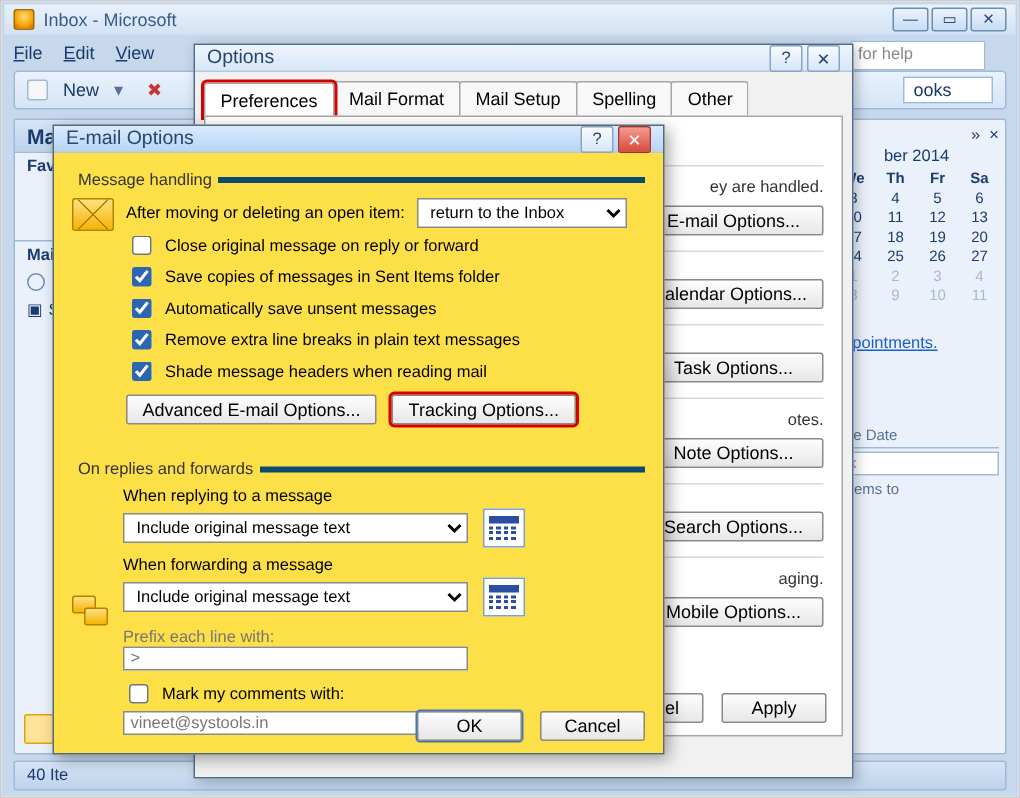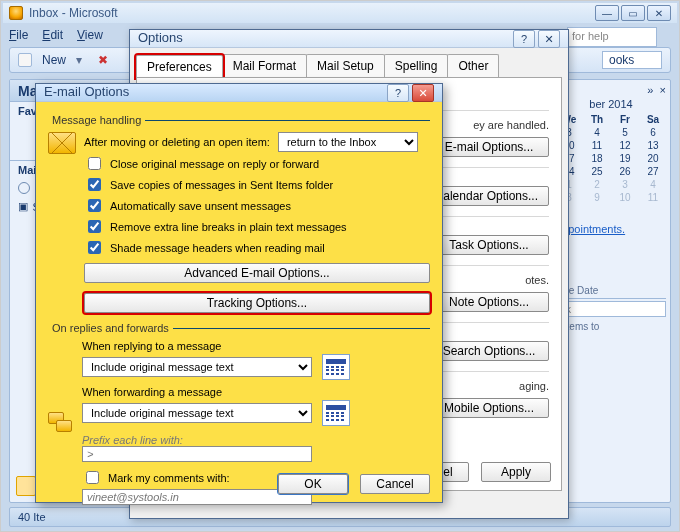--- a/index.html
+++ b/index.html
@@ -80,29 +80,29 @@
   .email-icon:before { content:""; position:absolute; inset:0;
     background:linear-gradient(135deg, transparent 48%, #b77f00 49%, #b77f00 51%, transparent 52%),
                linear-gradient(45deg,  transparent 48%, #b77f00 49%, #b77f00 51%, transparent 52%); }
   .reply-icon { width:26px; height:22px; position:relative; }
   .reply-icon .a { position:absolute; left:0; top:0; width:16px; height:12px; background:linear-gradient(#ffe084,#f2b500); border:1px solid #b77f00; border-radius:2px; }
   .reply-icon .b { position:absolute; left:8px; top:8px; width:16px; height:12px; background:linear-gradient(#ffe084,#f2b500); border:1px solid #b77f00; border-radius:2px; }
   .squiggle-icon { width:28px; height:26px; border:1px solid #7ea0d0; background:#fff; display:flex; flex-direction:column; justify-content:space-around; padding:3px; }
   .squiggle-icon div { height:2px; background:repeating-linear-gradient(90deg,#2b4ea2 0 3px,#fff 3px 5px); }
   .squiggle-icon .bar { background:#2b4ea2; height:5px; }
   .body2 { padding:8px 12px 10px; font-size:11px; }
-  fieldset.blk { border:none; border-top:1px solid #0c4a6e; padding:6px 0 2px; margin:4px 0 6px; }
+  fieldset.blk { border:none; border-top:4px solid #0c4a6e; padding:6px 0 2px; margin:4px 0 6px; }
   fieldset.blk legend { font-size:11px; padding:0 4px; color:#333; }
   .row2 { display:flex; align-items:center; gap:8px; margin-left:34px; }
   .ck { display:flex; align-items:center; gap:6px; margin:2px 0 2px 34px; font-size:11px; }
   .ck input { width:13px; height:13px; accent-color:#2b66b3; }
   select.combo, input.txt { font-size:11px; border:1px solid #8a8a8a; background:#fff; padding:1px 4px; }
   select.combo { height:20px; }
-  .field-disabled { color:#777;font-style:italic; }
-  .btn-row-inline { display:flex; gap:10px; margin:6px 0 1px 34px;flex-direction:column; }
+  .field-disabled { color:#777; }
+  .btn-row-inline { display:flex; gap:10px; margin:6px 0 16px 34px; }
   .dlg-email .footer { position:absolute; bottom:8px; right:12px; display:flex; gap:12px; }
 </style>
 </head>
 <body>
 
 <div class="app-bg">
   <div class="titlebar-main">
     <span class="app-icon"></span>
     <span>Inbox - Microsoft</span>
     <div class="win-controls">

